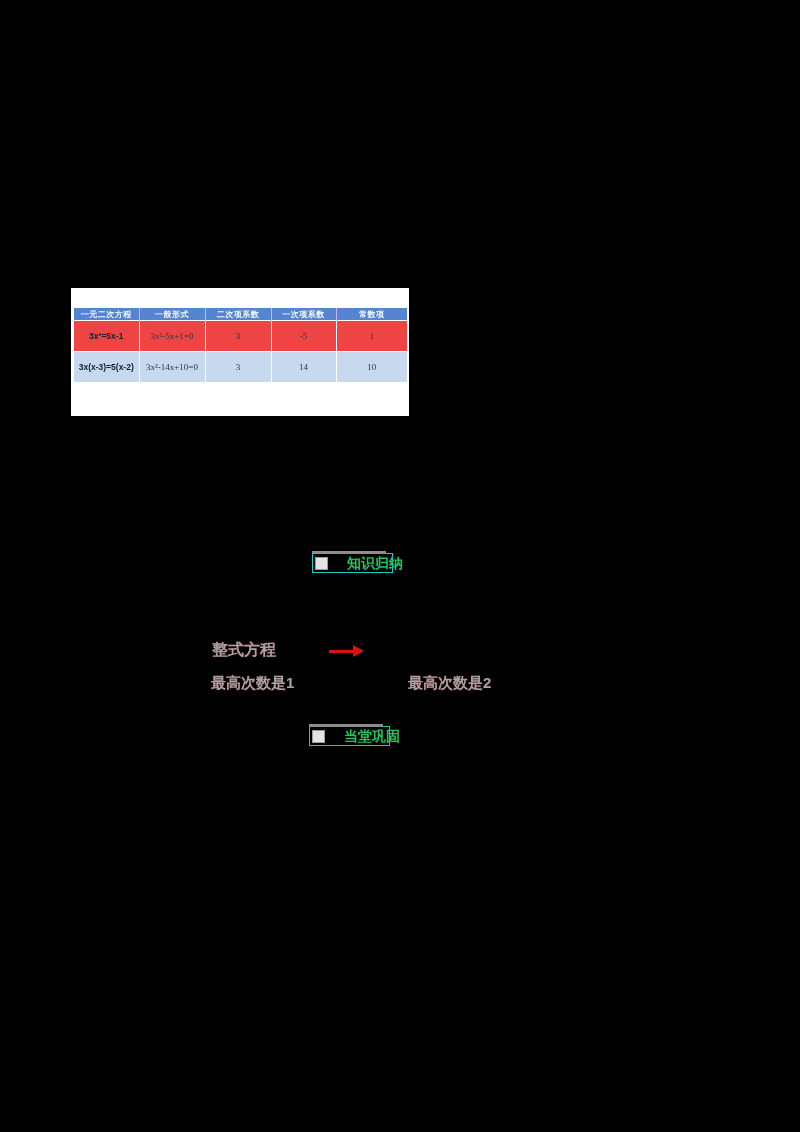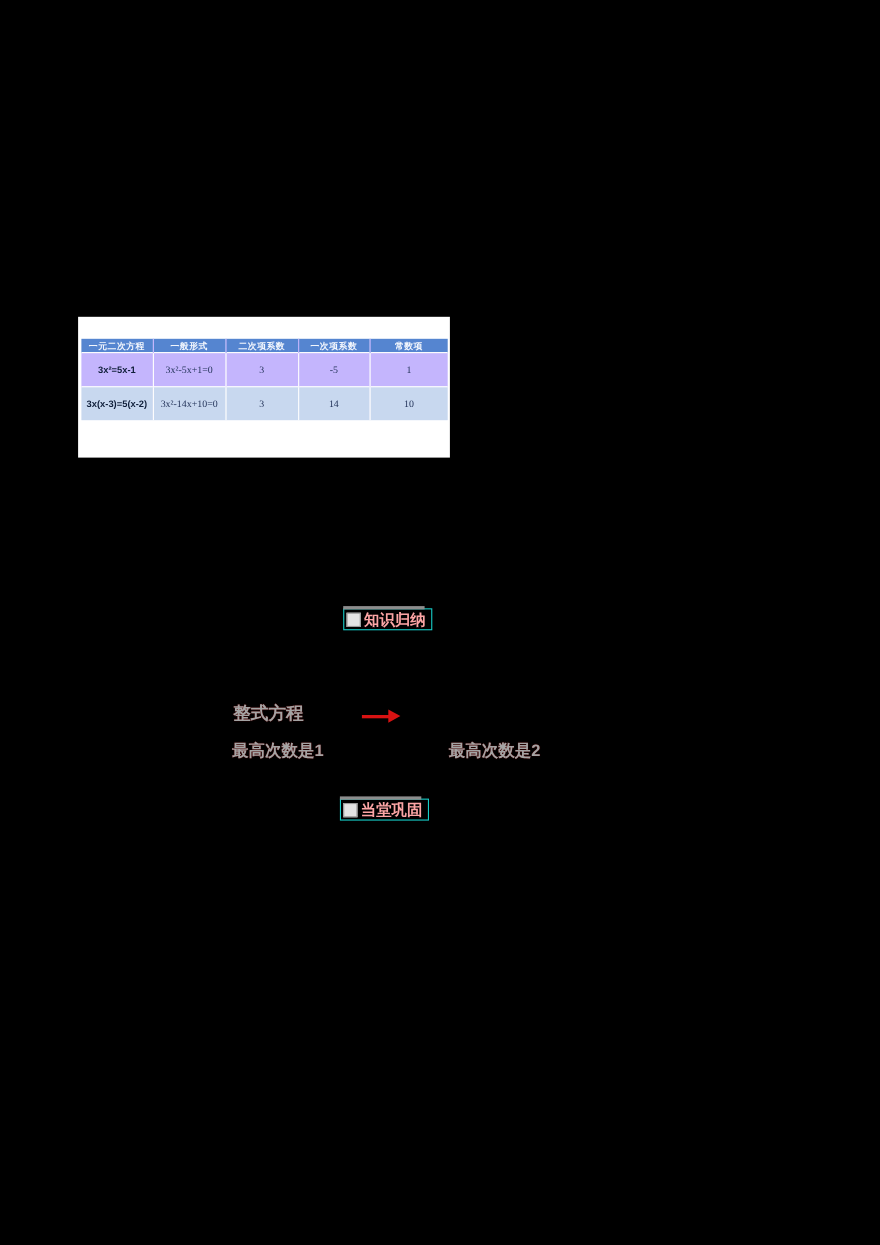--- a/index.html
+++ b/index.html
@@ -29,39 +29,39 @@
   table.eq th:first-child{border-left:none}
   table.eq td{
     height:30px;padding:0 1px;text-align:center;vertical-align:middle;
     border-left:1px solid #fdfdfe;border-top:1px solid #fbfcfe;
     font-size:9px;color:#24345a;font-family:"Liberation Serif",serif;
   }
   table.eq td:first-child{
     border-left:none;font-family:"Liberation Sans",sans-serif;
     font-weight:bold;color:#101f3a;font-size:8.5px;
   }
-  tr.row-light td{background:#c4b5fd}
+  tr.row-light td{background:#ef4444}
   tr.row-mid td{background:#dde7f5}
   tr.row-dark td{background:#c8d8ef}
 
   
   .banner{
     position:absolute;width:81px;height:20px;background:#000;
     border:1px solid #17cdc8;display:flex;align-items:center;box-sizing:border-box;
   }
   .banner::before{
     content:"";position:absolute;top:-3px;left:-1px;right:6px;height:3px;background:#8d8d8d;
   }
   .banner .sq{
     width:13px;height:13px;background:#e4e4e4;border:1px solid #9a9a9a;
     margin-left:2px;flex:0 0 auto;box-sizing:border-box;
   }
   .banner .lbl{
-    color:#fca5a5;font-weight:bold;font-size:14px;line-height:14px;
-    margin-left:3px;white-space:nowrap;
+    color:#22c55e;font-weight:bold;font-size:14px;line-height:14px;
+    margin-left:19px;white-space:nowrap;
   }
   #banner-knowledge{left:312px;top:553px}
   #banner-practice{left:309px;top:726px}
 
   
   .red-text{
     position:absolute;color:#a3a3a3;font-weight:900;white-space:nowrap;
     text-shadow:0 0 1px #7a0303;
   }
   #diagram-node{left:212px;top:641px;font-size:16px;line-height:18px;}

